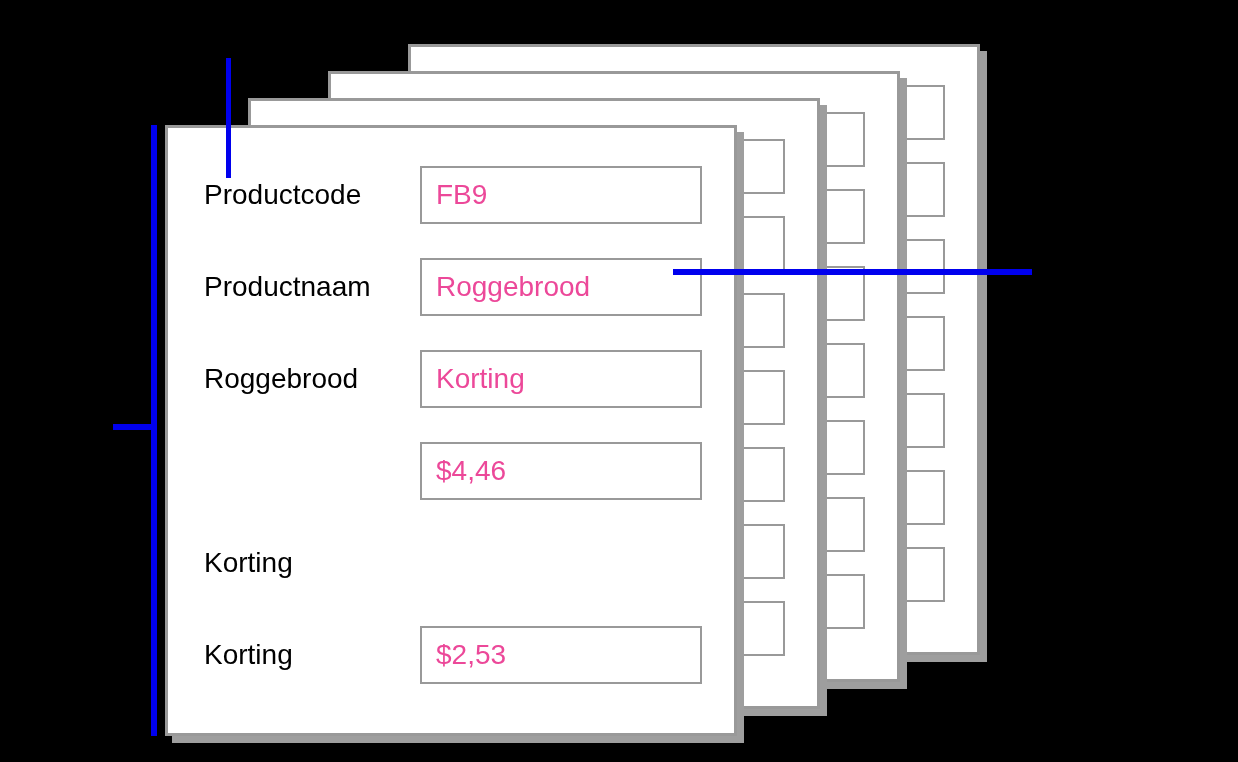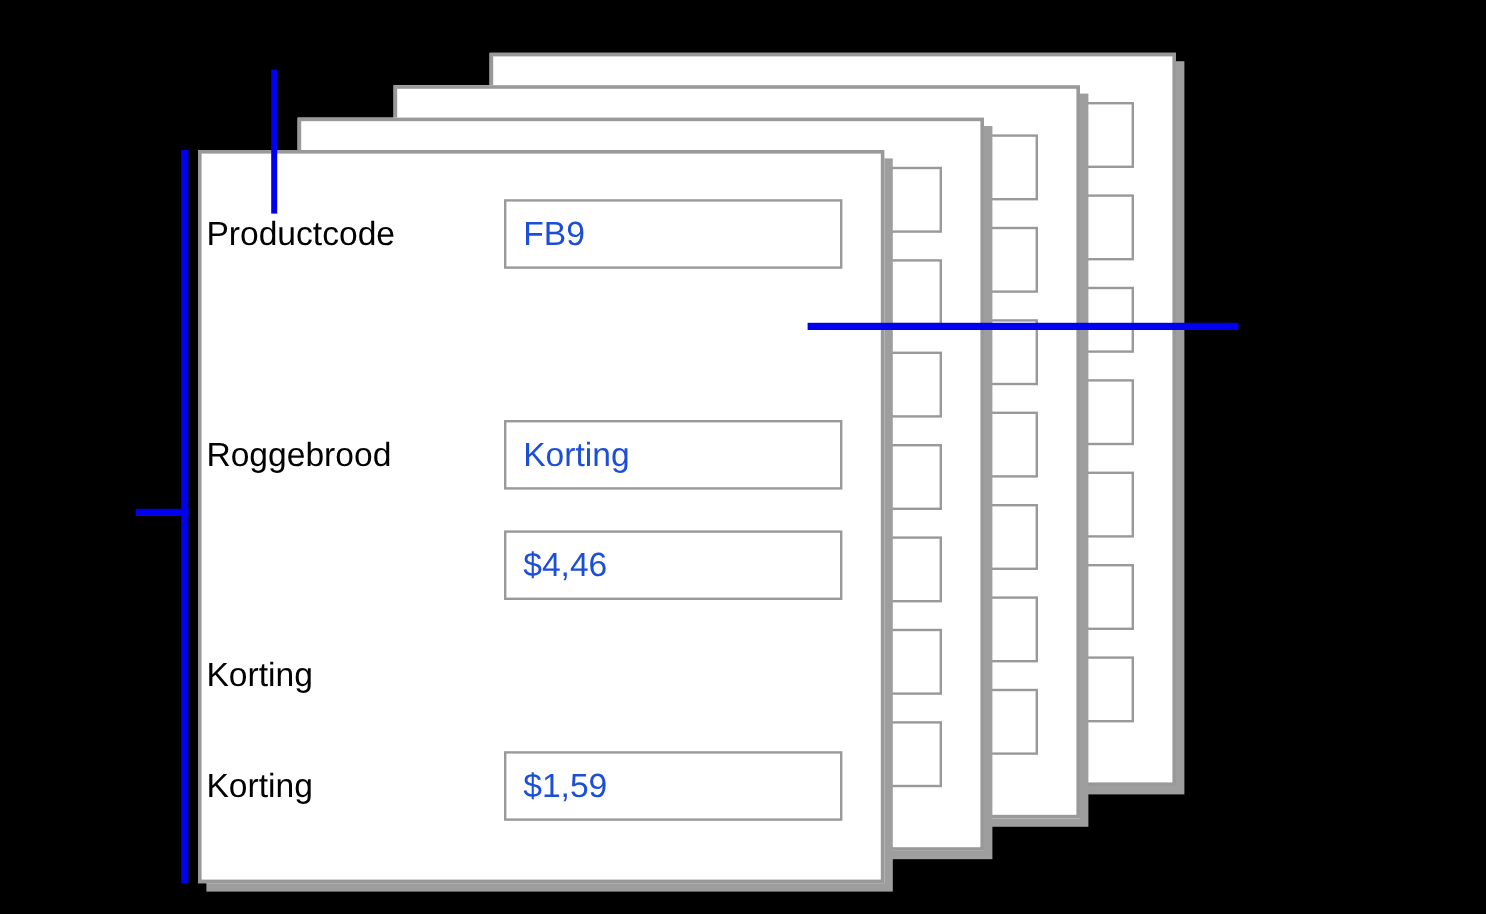--- a/index.html
+++ b/index.html
@@ -30,34 +30,34 @@
     position: absolute;
     left: 252px; width: 282px; height: 55px;
     box-sizing: border-box;
     border: 2px solid #999999;
     background: #ffffff;
   }
 
   
   .row { position: absolute; left: 0; right: 0; height: 58px; }
   .row .label {
-    position: absolute; left: 4px; top: 50%;
+    position: absolute; left: 36px; top: 50%;
     transform: translateY(-50%);
     font-size: 28px; color: #000000; white-space: nowrap;
   }
   .row .field {
     position: absolute; left: 252px; top: 0;
     width: 282px; height: 58px;
     box-sizing: border-box;
     border: 2px solid #999999;
     background: #ffffff;
     display: flex; align-items: center;
     padding-left: 14px;
   }
-  .row .field span { font-size: 28px; color: #1d4ed8; white-space: nowrap; }
+  .row .field span { font-size: 28px; color: #ec4899; white-space: nowrap; }
 
   
   .ann { position: absolute; background: #0000ee; z-index: 10; }
 </style>
 </head>
 <body>
 
 <div class="stage">
 
   <div class="card card-d">
@@ -92,20 +92,26 @@
 
   <div class="card card-front">
 
     <div class="row" style="top:38px">
       <div class="label">Productcode</div>
       <div class="field">
         <span>FB9</span>
       </div>
     </div>
 
+    <div class="row" style="top:130px">
+      <div class="label">Productnaam</div>
+      <div class="field">
+        <span>Roggebrood</span>
+      </div>
+    </div>
 
     <div class="row" style="top:222px">
       <div class="label">Roggebrood</div>
       <div class="field">
         <span>Korting</span>
       </div>
     </div>
 
     <div class="row" style="top:314px">
       <div class="field">
@@ -113,21 +119,21 @@
       </div>
     </div>
 
     <div class="row" style="top:406px">
       <div class="label">Korting</div>
     </div>
 
     <div class="row" style="top:498px">
       <div class="label">Korting</div>
       <div class="field">
-        <span>$1,59</span>
+        <span>$2,53</span>
       </div>
     </div>
 
   </div>
 
   <div class="ann" style="left:226px; top:58px;  width:5px;  height:120px"></div>
   <div class="ann" style="left:151px; top:125px; width:6px;  height:611px"></div>
   <div class="ann" style="left:113px; top:424px; width:44px; height:6px"></div>
   <div class="ann" style="left:673px; top:269px; width:359px; height:6px"></div>
 

